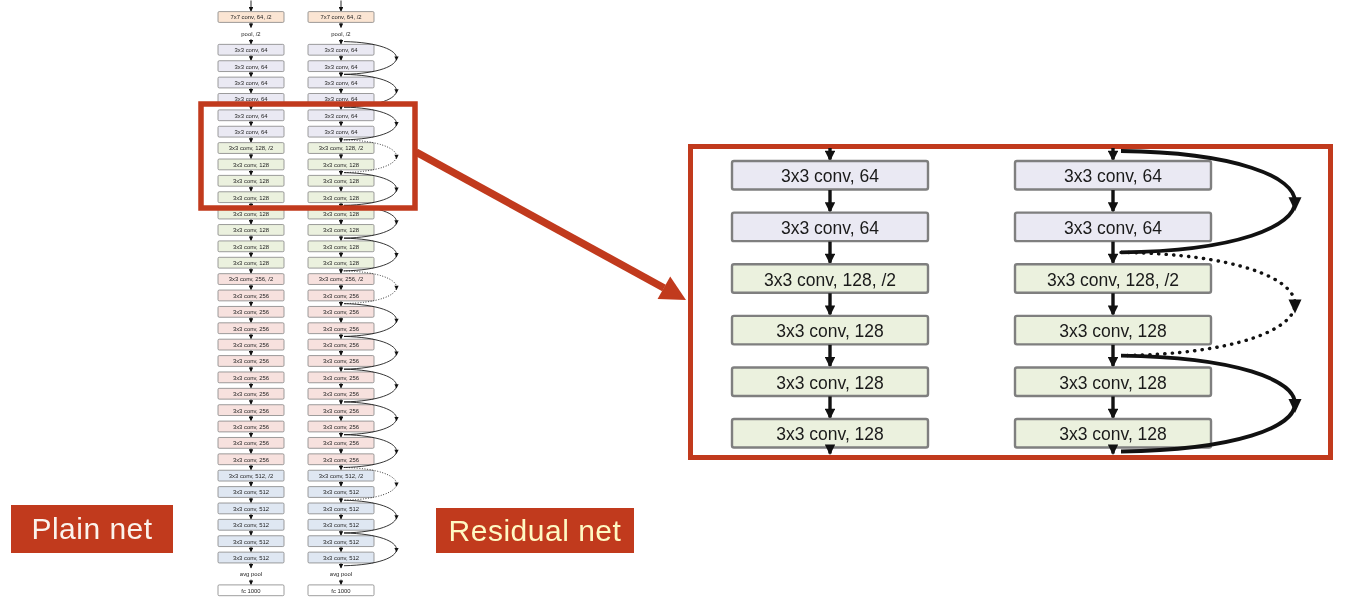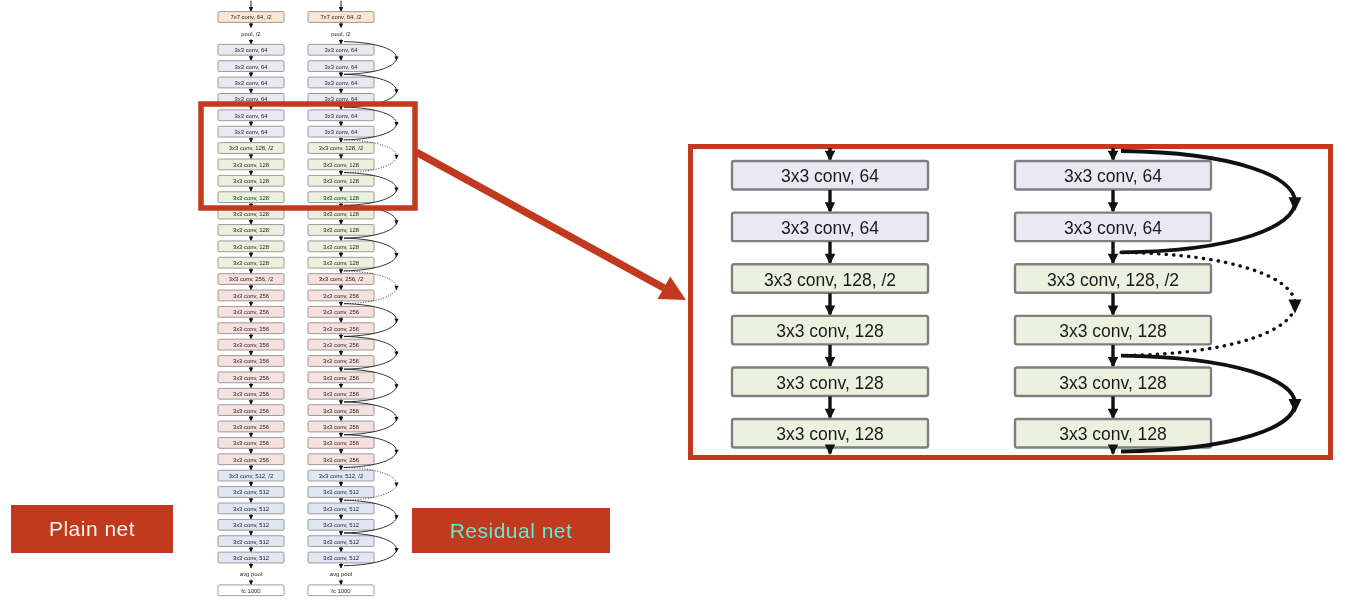--- a/index.html
+++ b/index.html
@@ -4,21 +4,21 @@
 <style>
   html,body{margin:0;padding:0;}
   body{
     width:1347px;height:613px;position:relative;background:#ffffff;
     font-family:"Liberation Sans",sans-serif;overflow:hidden;
   }
   #arch-svg{position:absolute;left:0;top:0;}
   #arch-svg text{font-family:"Liberation Sans",sans-serif;}
   .net-label{
     position:absolute;display:flex;align-items:center;justify-content:center;
-    color:#fbf3ed;font-size:21px;letter-spacing:.5px;
+    color:#fbf3ed;font-size:30px;letter-spacing:.5px;
   }
   .net-label.plain{left:11px;top:505px;width:162px;height:48px;}
   .net-label.residual{left:412px;top:508px;width:198px;height:45px;}
 </style>
 </head>
 <body>
 
 <svg id="arch-svg" width="1347" height="613" viewBox="0 0 1347 613">
     <defs>
       <marker id="ah-s" viewBox="0 0 10 10" refX="8.5" refY="5" orient="auto" markerUnits="userSpaceOnUse" markerWidth="5.2" markerHeight="4.6">
@@ -317,13 +317,13 @@
     <path d="M 1121 151 C 1353 154, 1353 249.4, 1121 252.4" fill="none" stroke="#111111" stroke-width="3.8"></path>
     <polygon points="1288.5,197.2 1301.5,197.2 1295,211.2" fill="#111111"></polygon>
     <path d="M 1121 252.4 C 1353 255.4, 1353 352.6, 1121 355.6" fill="none" stroke="#111111" stroke-width="3.4" stroke-dasharray="0.3,7.2" stroke-linecap="round"></path>
     <polygon points="1288.5,299.5 1301.5,299.5 1295,313.5" fill="#111111"></polygon>
     <path d="M 1121 355.6 C 1353 358.6, 1353 448.5, 1121 451.5" fill="none" stroke="#111111" stroke-width="3.8"></path>
     <polygon points="1288.5,399.05 1301.5,399.05 1295,413.05" fill="#111111"></polygon>
   </svg>
 
 <div class="net-label plain" style="background: rgb(193, 58, 29); color: rgb(251, 243, 237);">Plain net</div>
 
-<div class="net-label residual" style="background: rgb(193, 58, 29); color: #5eead4;">Residual net</div>
+<div class="net-label residual" style="background: rgb(193, 58, 29); color: #fef9c3; margin-left: 24px;">Residual net</div>
 
 </body></html>

